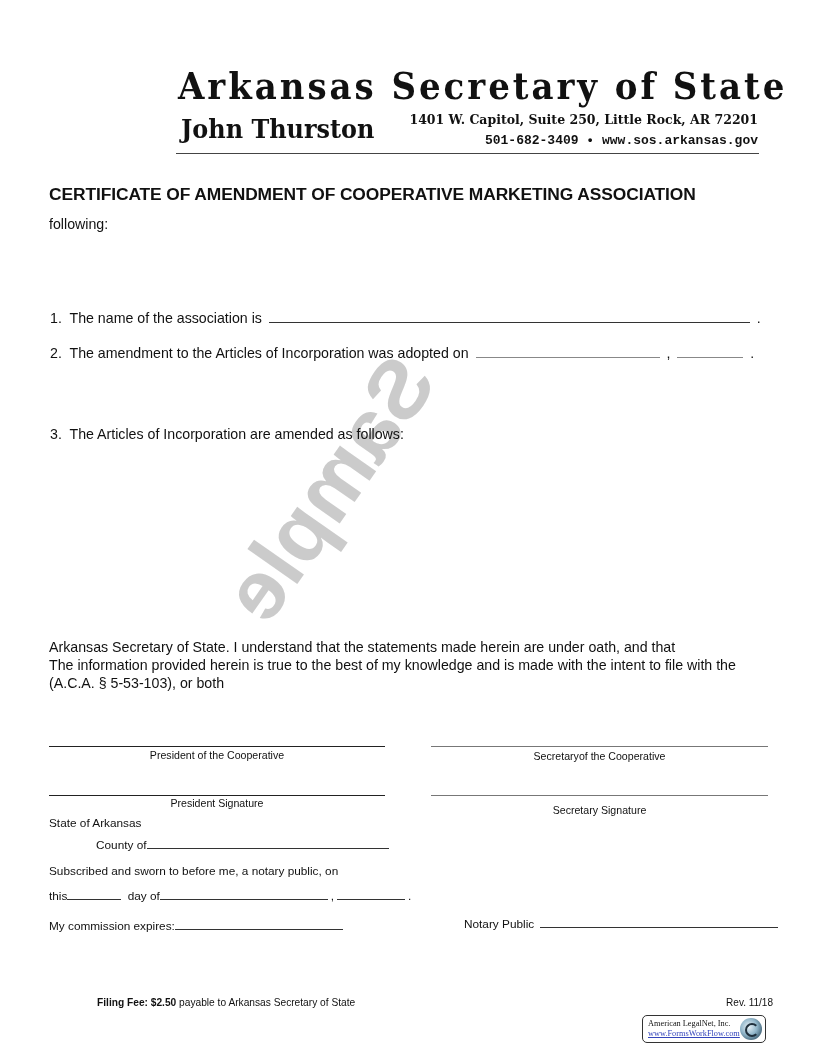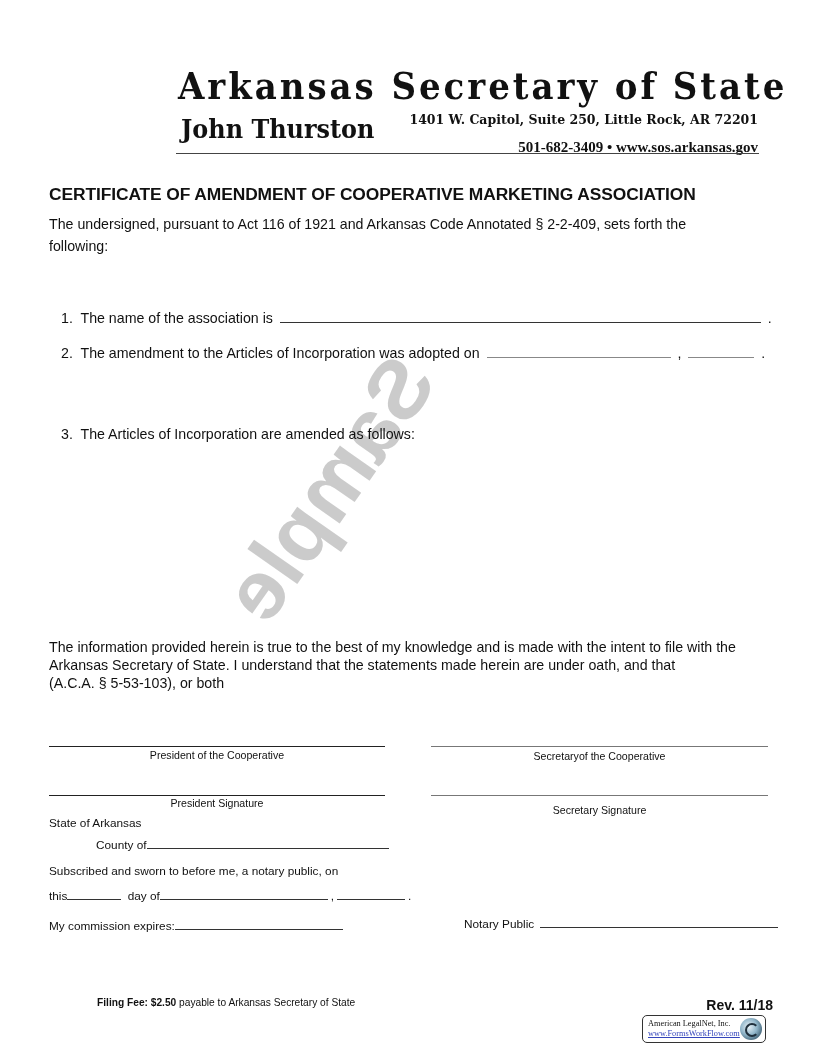--- a/index.html
+++ b/index.html
@@ -3,63 +3,62 @@
 <meta charset="utf-8">
 <style>
   html, body { margin: 0; padding: 0; background: #ffffff; }
   body { width: 816px; height: 1056px; position: relative; overflow: hidden; color: #111; font-family: "Liberation Sans", sans-serif; }
   .abs { position: absolute; }
 
   
   .hdr-title { left: 178px; top: 64px; font-family: "DejaVu Serif", serif; font-weight: bold; font-size: 37px; letter-spacing: 3.2px; color: #111; white-space: nowrap; transform: scaleX(0.92); transform-origin: left top; }
   .hdr-name { left: 181px; top: 114px; font-family: "DejaVu Serif", serif; font-weight: bold; font-size: 26px; color: #111; white-space: nowrap; transform: scaleX(0.92); transform-origin: left top; }
   .hdr-addr { right: 58px; top: 112px; font-family: "DejaVu Serif", serif; font-weight: bold; font-size: 12.5px; white-space: nowrap; }
-  .hdr-phone { right: 58px; top: 139px; font-family: Liberation Serif, serif; font-weight: bold; font-size: 15px; white-space: nowrap; }
+  .hdr-phone { right: 58px; top: 133px; font-family: Liberation Mono, monospace; font-weight: bold; font-size: 13px; white-space: nowrap; }
   .hdr-rule { left: 176px; top: 153px; width: 583px; height: 0; border-top: 1.5px solid #444; }
 
   .doc-title { left: 49px; top: 184px; font-weight: bold; font-size: 17.4px; white-space: nowrap; letter-spacing: -0.1px; }
   .p { font-size: 14.2px; line-height: 22px; white-space: nowrap; }
   .intro { left: 49px; top: 213px; }
-  .item { left: 61px; white-space: nowrap; font-size: 14.2px; }
+  .item { left: 50px; white-space: nowrap; font-size: 14.2px; }
   .blank { display: inline-block; border-bottom: 1.2px solid #333; vertical-align: baseline; height: 1px; margin: 0 3px; }
   .blank.light { border-bottom-color: #888; }
 
   .attest { left: 49px; top: 638px; font-size: 14.2px; line-height: 18px; white-space: nowrap; }
 
   .sigline { height: 0; border-top: 1.2px solid #222; }
   .sigline.light { border-top-color: #777; }
   .siglabel { font-size: 10.6px; text-align: center; white-space: nowrap; }
 
   .small { font-size: 11.8px; white-space: nowrap; }
 
   .watermark { left: 180px; top: 440px; font-family: "Liberation Sans", sans-serif; font-weight: bold; font-size: 84px; color: #c9c9c9; transform: rotate(-55deg) scaleX(-1); transform-origin: center center; opacity: 0.95; white-space: nowrap; }
 
   .footer-fee { left: 49px; top: 997px; font-size: 10.2px; white-space: nowrap; padding-left: 48px; }
-  .footer-rev { right: 43px; top: 997px; font-size: 14px; font-weight: bold; white-space: nowrap; }
+  .footer-rev { right: 43px; top: 997px; font-size: 10px; font-weight: normal; white-space: nowrap; }
   .badge { left: 642px; top: 1015px; width: 124px; height: 28px; border: 1.2px solid #333; border-radius: 5px; box-sizing: border-box; background: #fff; }
   .badge-l1 { position: absolute; left: 5px; top: 3px; font-family: "Liberation Serif", serif; font-size: 8.3px; color: #111; white-space: nowrap; }
   .badge-l2 { position: absolute; left: 5px; top: 13px; font-family: "Liberation Serif", serif; font-size: 8.3px; color: #3344bb; text-decoration: underline; white-space: nowrap; }
   .badge-globe { position: absolute; right: 3px; top: 2px; width: 22px; height: 22px; border-radius: 50%; background: radial-gradient(circle at 40% 40%, #e8f2f8 0%, #8fb4c8 45%, #3c5c70 80%, #1e2e3a 100%); }
   .badge-globe::after { content: ""; position: absolute; left: 5px; top: 5px; width: 10px; height: 10px; border-radius: 50%; border: 2px solid #1f2f3c; border-right-color: transparent; }
 </style>
 </head>
 <body>
 
 <div class="abs hdr-title">Arkansas Secretary of State</div>
 <div class="abs hdr-name">John Thurston</div>
 <div class="abs hdr-addr">1401 W. Capitol, Suite 250, Little Rock, AR 72201</div>
 <div class="abs hdr-phone">501-682-3409 • www.sos.arkansas.gov</div>
 <div class="abs hdr-rule"></div>
 
 <div class="abs watermark">Sample</div>
 
 <div class="abs doc-title">CERTIFICATE OF AMENDMENT OF COOPERATIVE MARKETING ASSOCIATION</div>
 
 <div class="abs p intro">
-  <div>The undersigned, pursuant to Act 116 of 1921 and Arkansas Code Annotated § 2-2-409, sets forth the</div>
   <div>following:</div>
 </div>
 
 <div class="abs item" style="top:310px;">
   <span>1.</span>&nbsp;
   <span>The name of the association is</span>
   <span class="blank" style="width:481px;"></span>
   <span>.</span>
 </div>
 
@@ -72,22 +71,22 @@
   <span>.</span>
 </div>
 
 <div class="abs item" style="top:380px;margin-top:46px;">
   <span>3.</span>&nbsp;
   <span>The Articles of Incorporation are amended as follows:</span>
 </div>
 <div class="abs" style="left:69px; top:402px; width:700px; height:220px;"></div>
 
 <div class="abs attest">
+  <div>Arkansas Secretary of State. I understand that the statements made herein are under oath, and that</div>
   <div>The information provided herein is true to the best of my knowledge and is made with the intent to file with the</div>
-  <div>Arkansas Secretary of State. I understand that the statements made herein are under oath, and that</div>
   <div>(A.C.A. § 5-53-103), or both</div>
 </div>
 
 <div class="abs sigline" style="left:49px; top:746px; width:336px;"></div>
 <div class="abs siglabel" style="left:49px; top:749px; width:336px;">President of the Cooperative</div>
 
 <div class="abs sigline light" style="left:431px; top:746px; width:337px; border-top-width:1.6px;"></div>
 <div class="abs siglabel" style="left:431px; top:750px; width:337px;">Secretaryof the Cooperative</div>
 
 <div class="abs sigline" style="left:49px; top:795px; width:336px;"></div>

